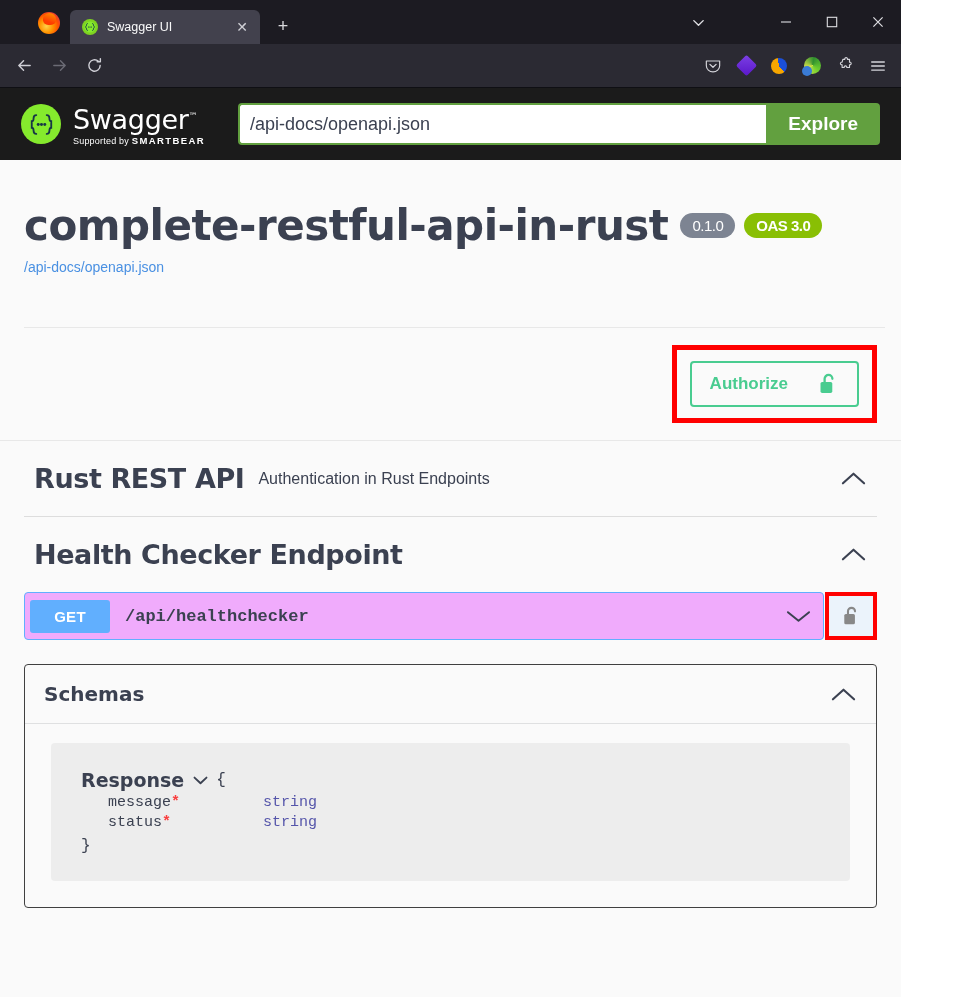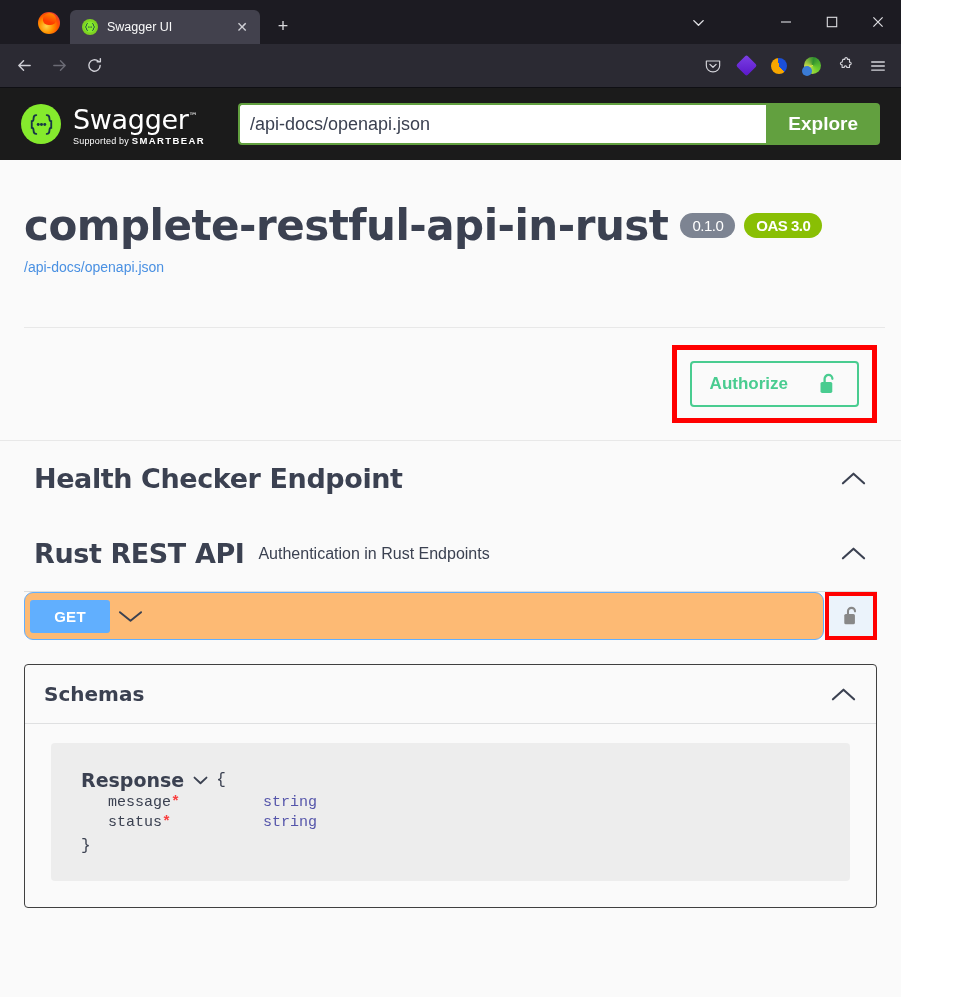--- a/index.html
+++ b/index.html
@@ -179,21 +179,21 @@
     font-size: 27px; font-weight: bold; color: #3b4151;
     font-family: "DejaVu Sans", sans-serif; letter-spacing: -0.4px;
   }
   .tag-desc { font-size: 16px; color: #3b4151; margin-left: 14px; font-family: "Liberation Sans", sans-serif; }
   .tag-chev { margin-left: auto; display: flex; align-items: center; justify-content: center; width: 28px; }
 
   .op-block { padding: 0 24px 0 24px; background: #fafafa; }
   .op-row-wrap { display: flex; align-items: stretch; }
   .op-row {
     flex: 1 1 auto; display: flex; align-items: center;
-    background: #fdba74; border: 1px solid #61affe; border-radius: 9px;
+    background: #f0abfc; border: 1px solid #61affe; border-radius: 4px;
     padding: 5px; min-height: 48px;
   }
   .op-method {
     background: #61affe; color: #ffffff; font-size: 15px; font-weight: bold;
     border-radius: 3px; min-width: 80px; text-align: center; padding: 8px 0;
     font-family: "Liberation Sans", sans-serif; letter-spacing: 0.3px;
   }
   .op-path {
     font-family: "Liberation Mono", monospace; font-size: 17px; font-weight: bold;
     color: #3b4151; margin-left: 15px; flex: 1 1 auto;
@@ -369,45 +369,46 @@
               <rect x="2.4" y="9" width="11.2" height="10.6" rx="1.6" fill="#49cc90"></rect>
             </svg>
           </span>
         </button>
       </div>
     </div>
 
     <div class="sec-divider"></div>
 
     <div class="tag-section">
+      <div class="tag-header">
+        <span class="tag-name">Rust REST API</span>
+        <span class="tag-desc">Authentication in Rust Endpoints</span>
+        <span class="tag-chev">
+          <svg width="25" height="17" viewBox="0 0 26 16">
+              <path d="M2 13L13 3l11 10" stroke="#3b4151" stroke-width="2.2" fill="none" stroke-linecap="round" stroke-linejoin="round"></path>
+            </svg>
+        </span>
+      </div>
+
       <div class="tag-header no-border">
         <span class="tag-name">Health Checker Endpoint</span>
         <span class="tag-desc"></span>
         <span class="tag-chev">
           <svg width="25" height="17" viewBox="0 0 26 16">
               <path d="M2 13L13 3l11 10" stroke="#3b4151" stroke-width="2.2" fill="none" stroke-linecap="round" stroke-linejoin="round"></path>
             </svg>
         </span>
       </div>
-
-      <div class="tag-header">
-        <span class="tag-name">Rust REST API</span>
-        <span class="tag-desc">Authentication in Rust Endpoints</span>
-        <span class="tag-chev">
-          <svg width="25" height="17" viewBox="0 0 26 16">
-              <path d="M2 13L13 3l11 10" stroke="#3b4151" stroke-width="2.2" fill="none" stroke-linecap="round" stroke-linejoin="round"></path>
-            </svg>
-        </span>
-      </div>
     </div>
 
     <div class="op-block">
       <div class="op-row-wrap">
         <div class="op-row">
           <span class="op-method">GET</span>
+          <span class="op-path">/api/healthchecker</span>
           <span class="op-chev">
             <svg width="25" height="16" viewBox="0 0 26 16">
                 <path d="M2 4l11 9 11-9" stroke="#3b4151" stroke-width="2" fill="none" stroke-linecap="round" stroke-linejoin="round"></path>
               </svg>
           </span>
         </div>
         <div class="op-lock-highlight">
           <span class="op-lock-btn">
             <svg width="19" height="22" viewBox="0 0 20 22">
               <path d="M6.3 9V6.1a3.7 3.7 0 0 1 7.4 0" stroke="#888888" stroke-width="2.2" fill="none" stroke-linecap="round"></path>

